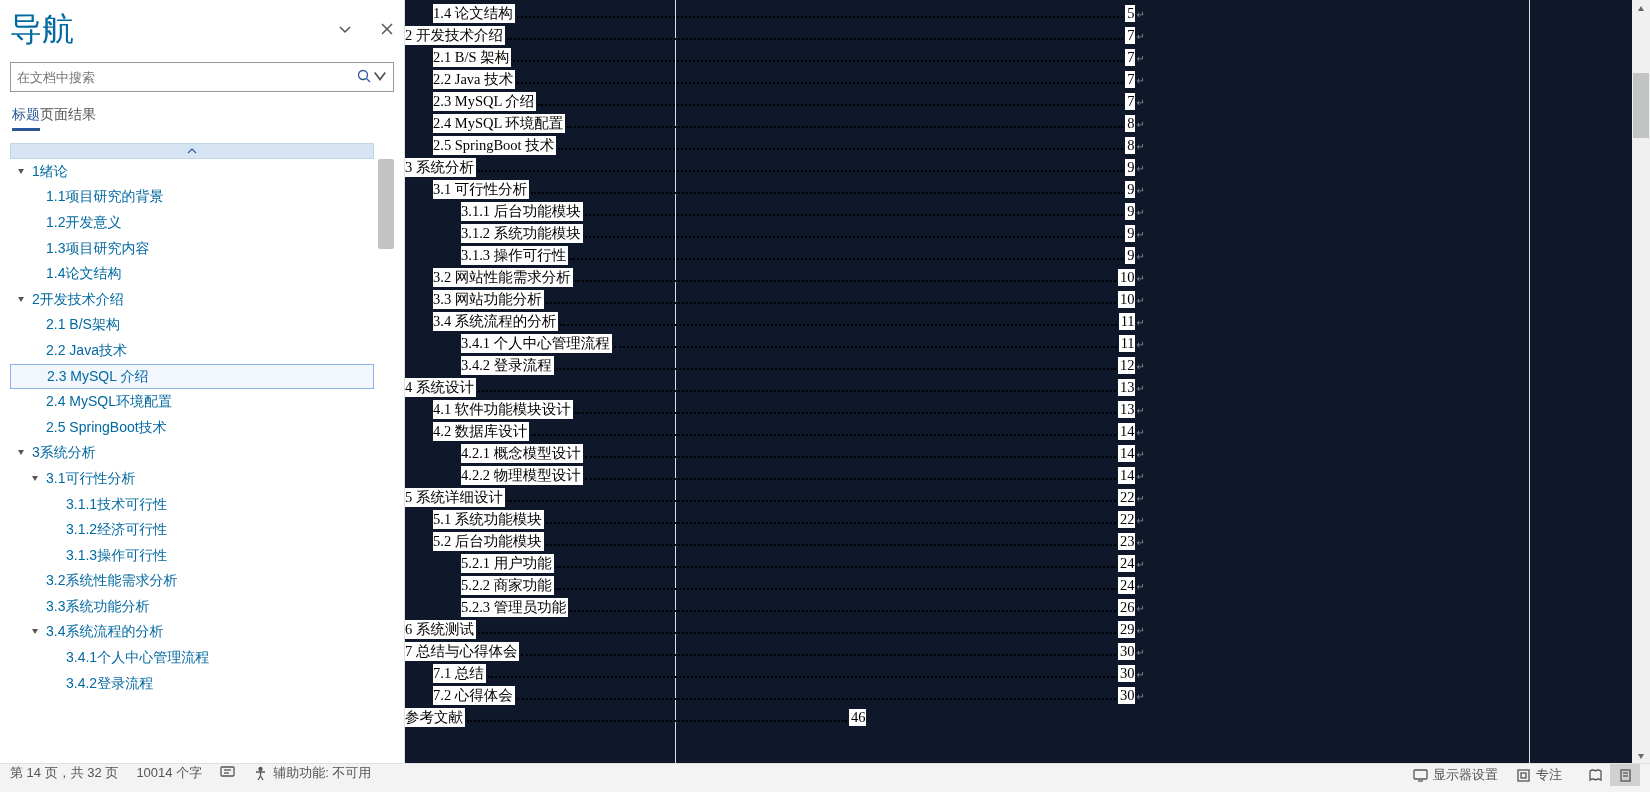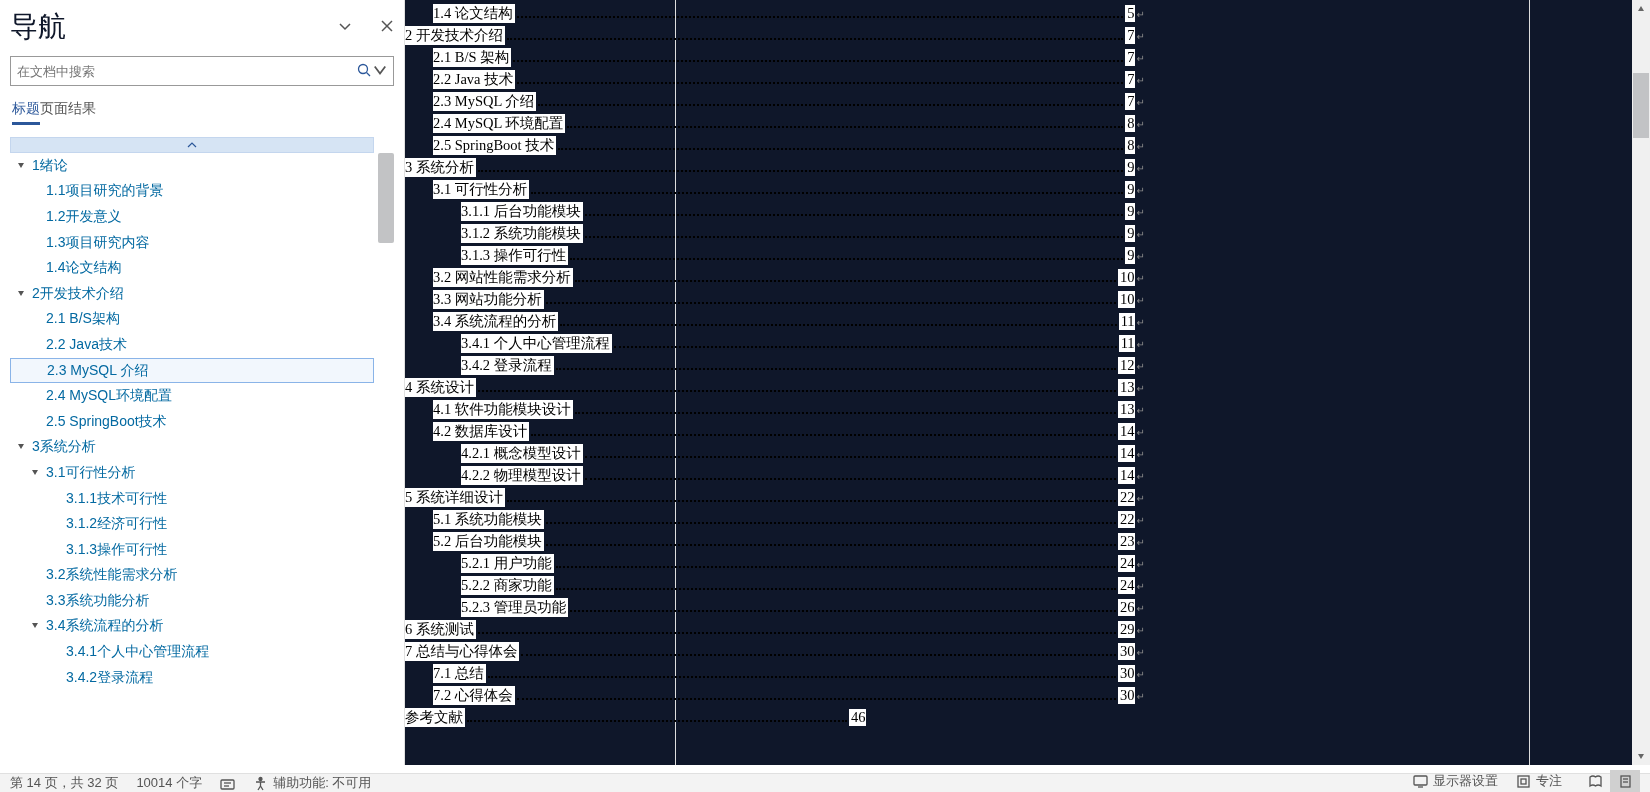--- a/index.html
+++ b/index.html
@@ -1,20 +1,20 @@
 <!DOCTYPE html>
 <html><head>
 <meta charset="utf-8">
 <style>
 * { margin:0; padding:0; box-sizing:border-box; }
 body { font-family:"Microsoft YaHei","Segoe UI",sans-serif; font-size:13px; color:#333; background:#fff; overflow:hidden; width:1650px; height:792px; position:relative; }
 .app { display:flex; height:765px; }
 .nav-pane { width:405px; border-right:1px solid #e0e0e0; display:flex; flex-direction:column; padding:8px 10px 0 10px; }
 .nav-header { display:flex; align-items:center; justify-content:space-between; margin-bottom:10px; }
-.nav-title { font-size:28px; color:#0f172a; }
+.nav-title { font-size:32px; color:#0369a1; }
 .nav-header-icons { display:flex; gap:28px; }
 .nav-header-icons svg { width:14px; height:14px; stroke:#555; stroke-width:1.5; fill:none; }
 .search-box { display:flex; border:1px solid #999; height:30px; align-items:center; padding:0 6px; margin-bottom:14px; }
 .search-box input { flex:1; border:none; outline:none; font-size:13px; background:transparent; color:#3b82f6; }
 .search-ctrl { display:flex; align-items:center; gap:2px; }
 .search-ctrl svg { width:14px; height:14px; }
 .tabs { display:flex; padding-left:2px; margin-bottom:12px; }
 .tab { font-size:14px; color:#555; padding-bottom:4px; cursor:pointer; }
 .tab.active { color:#2b579a; border-bottom:3px solid #2b579a; }
 .collapse-bar { background:#d6e4f4; height:16px; display:flex; justify-content:center; align-items:center; margin-right:20px; border:1px solid #c4d6ee; }
@@ -39,21 +39,21 @@
 .toc-row .pg { white-space:nowrap; z-index:1; background:#fff; padding-left:2px; }
 .toc-row .ret { color:#888; font-size:10px; margin-left:2px; font-family:"Segoe UI"; }
 .tl0 { padding-left:0; }
 .tl1 { padding-left:28px; }
 .tl2 { padding-left:56px; }
 .vscroll { position:absolute; top:0; right:0; width:18px; bottom:0; background:#f0f0f0; }
 .vscroll .arr { height:18px; display:flex; justify-content:center; align-items:center; }
 .vscroll .arr svg { width:8px; height:8px; fill:#666; }
 .vscroll .track { position:absolute; top:18px; bottom:18px; left:0; right:0; }
 .vscroll .thumb { position:absolute; top:55px; height:65px; left:1px; right:1px; background:#c2c3c5; }
-.statusbar { position:absolute; bottom:0; left:0; right:0; height:19px; background:#f3f3f3; border-top:1px solid #e0e0e0; display:flex; align-items:flex-end; font-size:13px; color:#555; padding:0 10px; }
+.statusbar { position:absolute; bottom:0; left:0; right:0; height:29px; background:#f3f3f3; border-top:1px solid #e0e0e0; display:flex; align-items:flex-start; font-size:13px; color:#555; padding:0 10px; }
 .statusbar .sp { width:18px; }
 .statusbar .right { margin-left:auto; display:flex; align-items:center; gap:18px; }
 .sb-item { display:flex; align-items:center; gap:5px; }
 .sb-item svg { width:15px; height:15px; stroke:#555; fill:none; stroke-width:1.3; }
 .view-icons { display:flex; gap:0; }
 .view-icons .vi { width:30px; height:22px; display:flex; justify-content:center; align-items:center; }
 .view-icons .vi.active { background:#d0d0d0; }
 .view-icons svg { width:15px; height:15px; stroke:#555; fill:none; stroke-width:1.3; }
 .margin-line { position:absolute; top:0; bottom:0; width:1px; background:#ddd; }
 </style>

